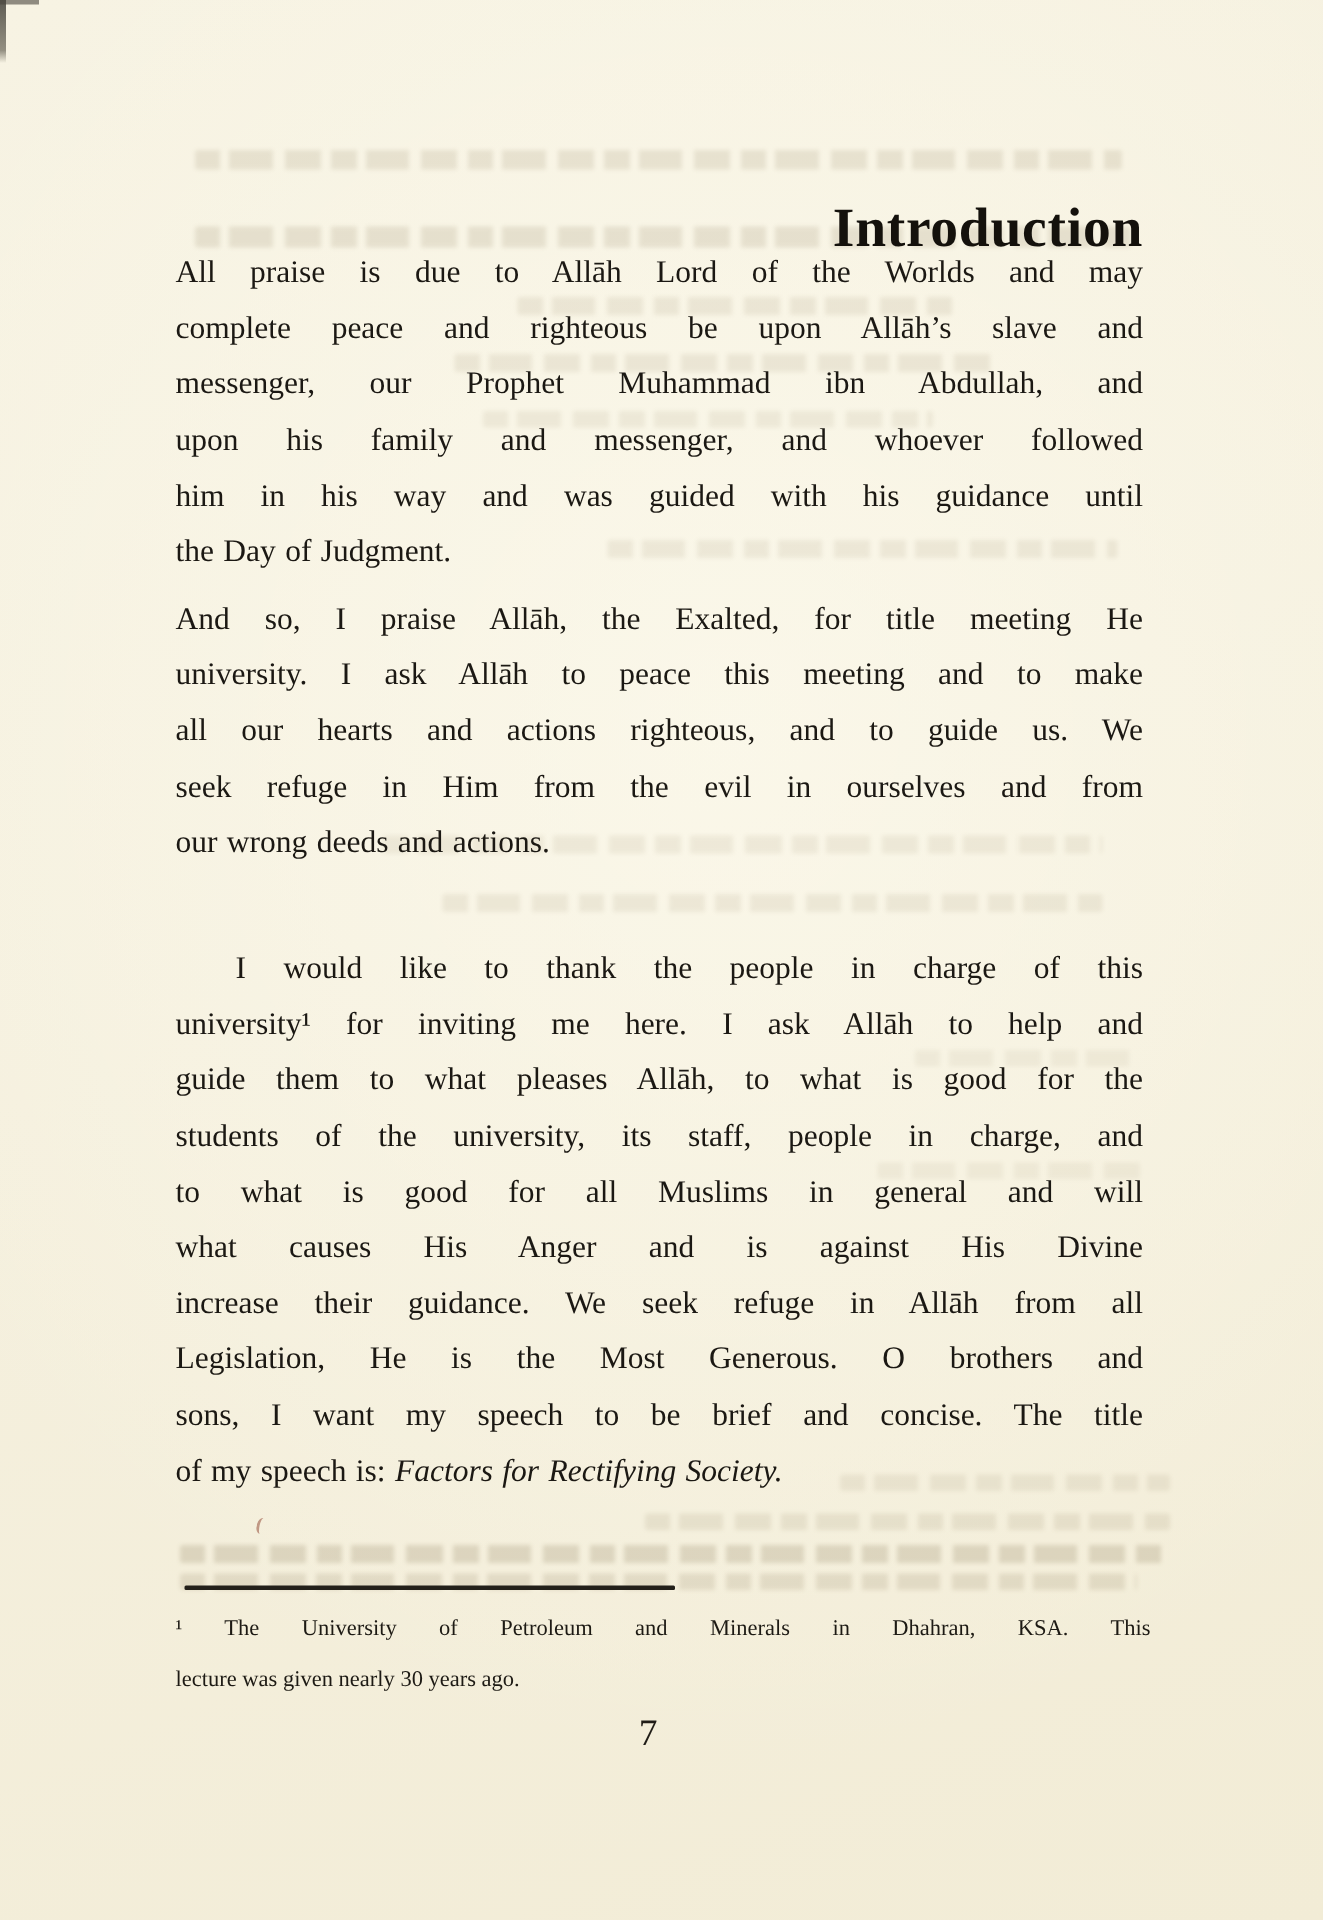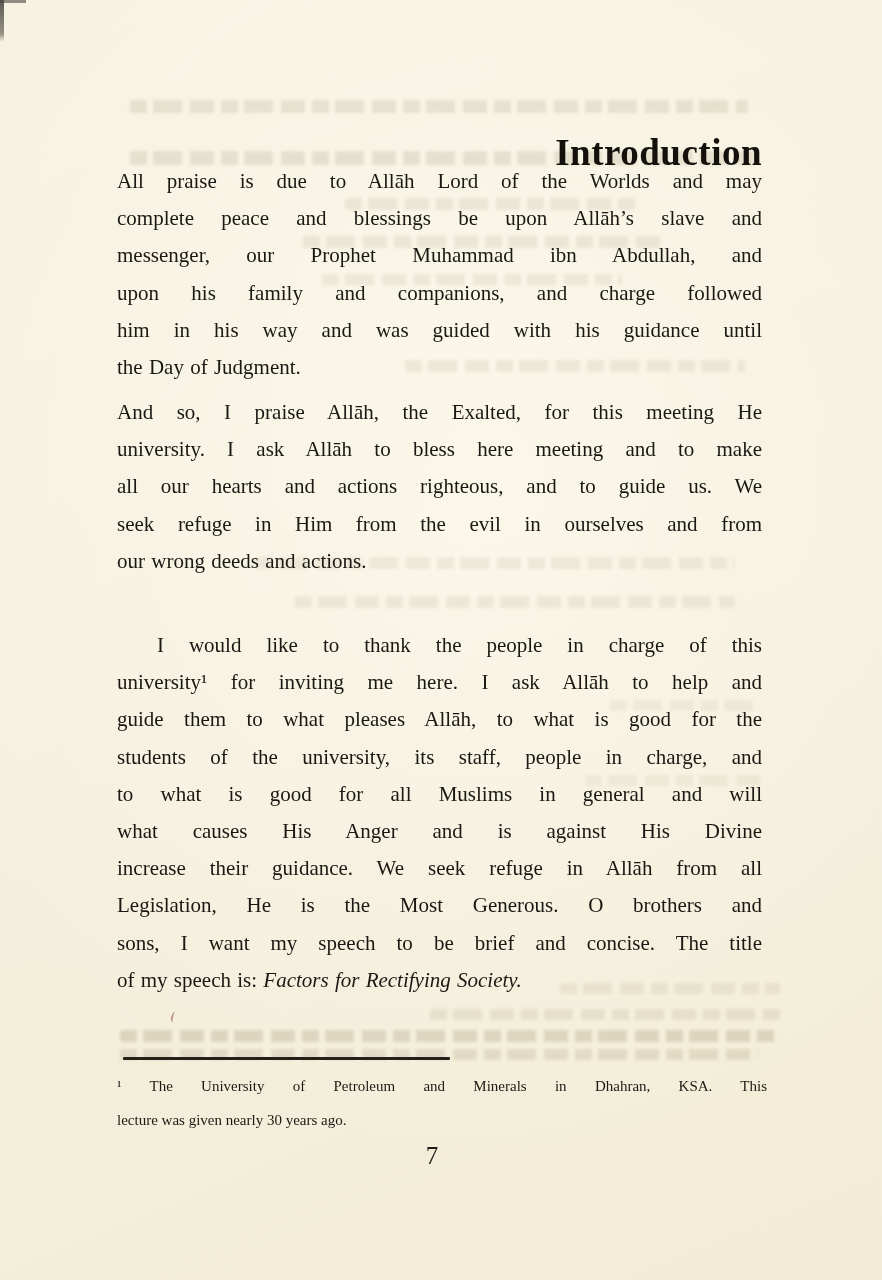--- a/index.html
+++ b/index.html
@@ -101,29 +101,29 @@
   <div class="ghost" style="left:430px; top:1009px; width:350px; height:11px; opacity:.13;"></div>
   <div class="ghost" style="left:120px; top:1030px; width:655px; height:12px; opacity:.22;"></div>
   <div class="ghost" style="left:120px; top:1049px; width:638px; height:11px; opacity:.17;"></div>
 
   <div class="speckle"></div>
 
   <h1 class="chapter-title">Introduction</h1>
 
   <div class="para para-1">
       <div class="line">All praise is due to Allāh Lord of the Worlds and may</div>
-      <div class="line">complete peace and blessings be upon Allāh’s slave and</div>
+      <div class="line">complete peace and righteous be upon Allāh’s slave and</div>
       <div class="line">messenger, our Prophet Muhammad ibn Abdullah, and</div>
-      <div class="line">upon his family and companions, and charge followed</div>
+      <div class="line">upon his family and messenger, and whoever followed</div>
       <div class="line">him in his way and was guided with his guidance until</div>
       <div class="line last">the Day of Judgment.</div>
     </div>
   <div class="para para-2">
-      <div class="line">And so, I praise Allāh, the Exalted, for this meeting He</div>
-      <div class="line">university. I ask Allāh to bless here meeting and to make</div>
+      <div class="line">And so, I praise Allāh, the Exalted, for title meeting He</div>
+      <div class="line">university. I ask Allāh to peace this meeting and to make</div>
       <div class="line">all our hearts and actions righteous, and to guide us. We</div>
       <div class="line">seek refuge in Him from the evil in ourselves and from</div>
       <div class="line last">our wrong deeds and actions.</div>
     </div>
   <div class="para para-3">
       <div class="line indent">I would like to thank the people in charge of this</div>
       <div class="line">university¹ for inviting me here. I ask Allāh to help and</div>
       <div class="line">guide them to what pleases Allāh, to what is good for the</div>
       <div class="line">students of the university, its staff, people in charge, and</div>
       <div class="line">to what is good for all Muslims in general and will</div>

